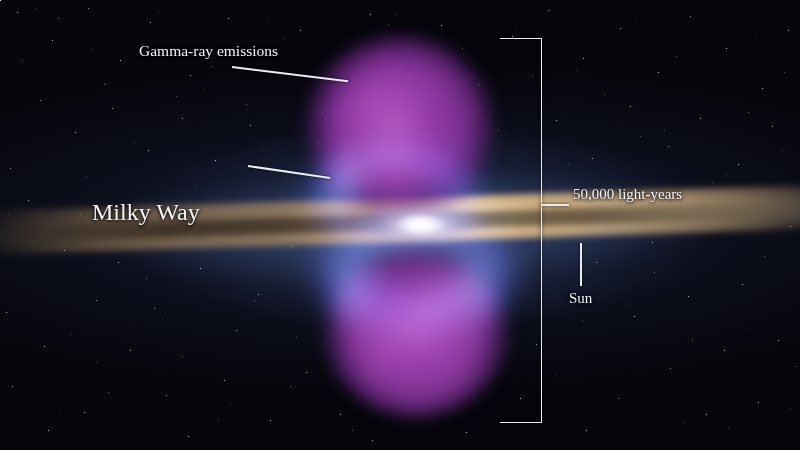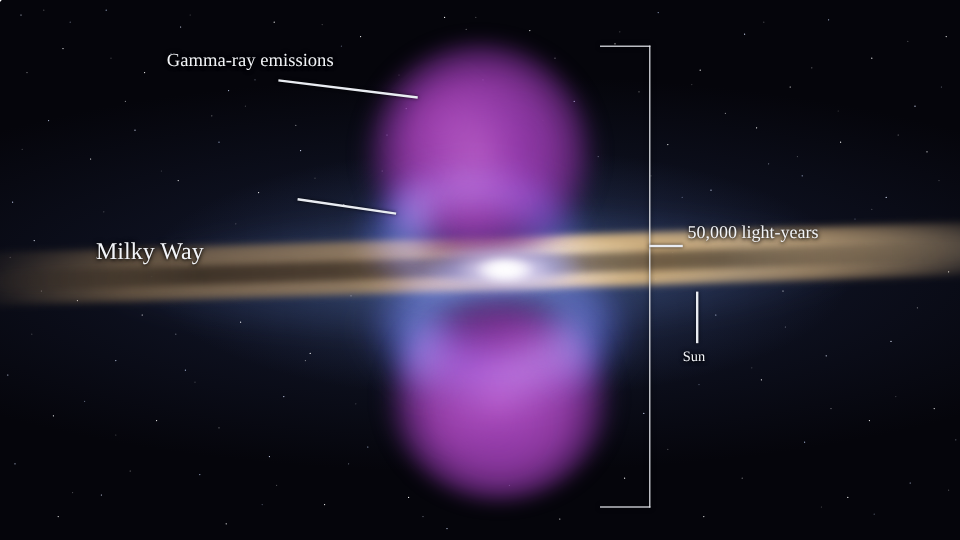--- a/index.html
+++ b/index.html
@@ -142,23 +142,23 @@
       radial-gradient(circle at 70% 30%, rgba(255,255,255,.18), rgba(0,0,0,0) 28%),
       radial-gradient(circle at 50% 70%, rgba(22,0,44,.30), rgba(0,0,0,0) 32%),
       radial-gradient(circle at 28% 62%, rgba(255,255,255,.14), rgba(0,0,0,0) 26%);
     filter:blur(9px);}
 
   
   .label{position:absolute;color:#f2f4f8;white-space:nowrap;
     text-shadow:0 0 4px rgba(0,0,0,.9),0 1px 3px rgba(0,0,0,.8);}
   .lbl-gamma{left:139px;top:42px;font-size:15.5px;}
   .lbl-xray{left:163px;top:142px;font-size:15.5px;}
-  .lbl-milky{left:80px;top:199px;font-size:20px;}
+  .lbl-milky{left:92px;top:199px;font-size:24px;}
   .lbl-scale{left:573px;top:186px;font-size:15px;}
-  .lbl-sun{left:569px;top:290px;font-size:12px;}
+  .lbl-sun{left:569px;top:290px;font-size:15px;}
 
   .leader{position:absolute;background:#e9ecf2;transform-origin:0 50%;
     box-shadow:0 0 3px rgba(0,0,0,.75);}
   .lead-gamma{left:232px;top:66px;width:117px;height:1.6px;transform:rotate(7deg);}
   .lead-xray{left:248px;top:165px;width:83px;height:1.6px;transform:rotate(8.3deg);}
   .lead-sun{left:580px;top:243px;width:1.6px;height:43px;transform:none;}
 
   .bracket{position:absolute;left:500px;top:38px;width:41px;height:383px;
     border:1.6px solid #e9ecf2;border-left:none;
     filter:drop-shadow(0 0 2px rgba(0,0,0,.8));}

